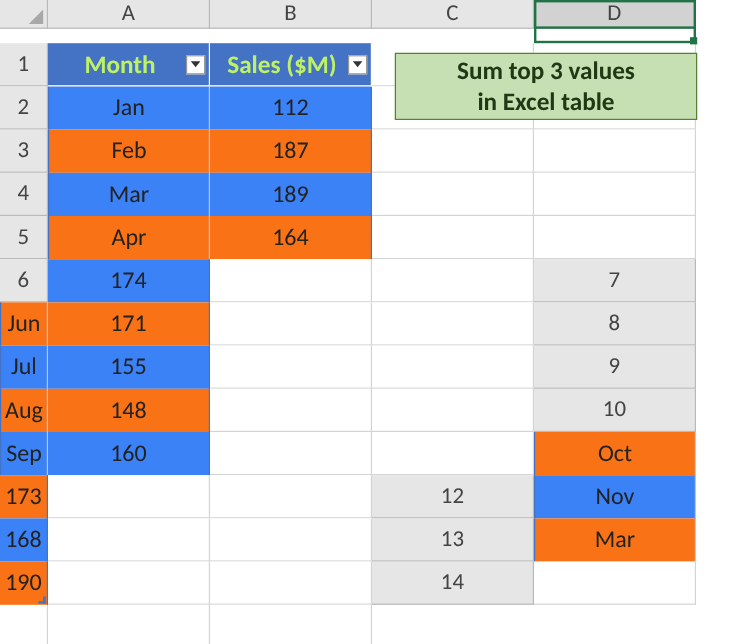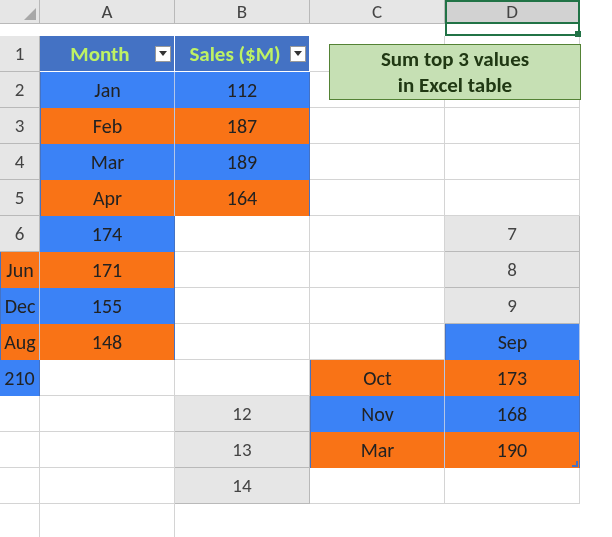--- a/index.html
+++ b/index.html
@@ -206,33 +206,34 @@
   <div class="cell"></div>
   <div class="cell"></div>
 
   <div class="row-head">7</div>
   <div class="cell td col-a band-even">Jun</div>
   <div class="cell td col-b band-even">171</div>
   <div class="cell"></div>
   <div class="cell"></div>
 
   <div class="row-head">8</div>
-  <div class="cell td col-a band-odd">Dec</div>
+  <div class="cell td col-a band-odd">Jul</div>
   <div class="cell td col-b band-odd">155</div>
   <div class="cell"></div>
   <div class="cell"></div>
 
   <div class="row-head">9</div>
   <div class="cell td col-a band-even">Aug</div>
   <div class="cell td col-b band-even">148</div>
   <div class="cell"></div>
   <div class="cell"></div>
 
+  <div class="row-head">10</div>
   <div class="cell td col-a band-odd">Sep</div>
-  <div class="cell td col-b band-odd">210</div>
+  <div class="cell td col-b band-odd">160</div>
   <div class="cell"></div>
   <div class="cell"></div>
 
   <div class="cell td col-a band-even">Oct</div>
   <div class="cell td col-b band-even">173</div>
   <div class="cell"></div>
   <div class="cell"></div>
 
   <div class="row-head">12</div>
   <div class="cell td col-a band-odd">Nov</div>

